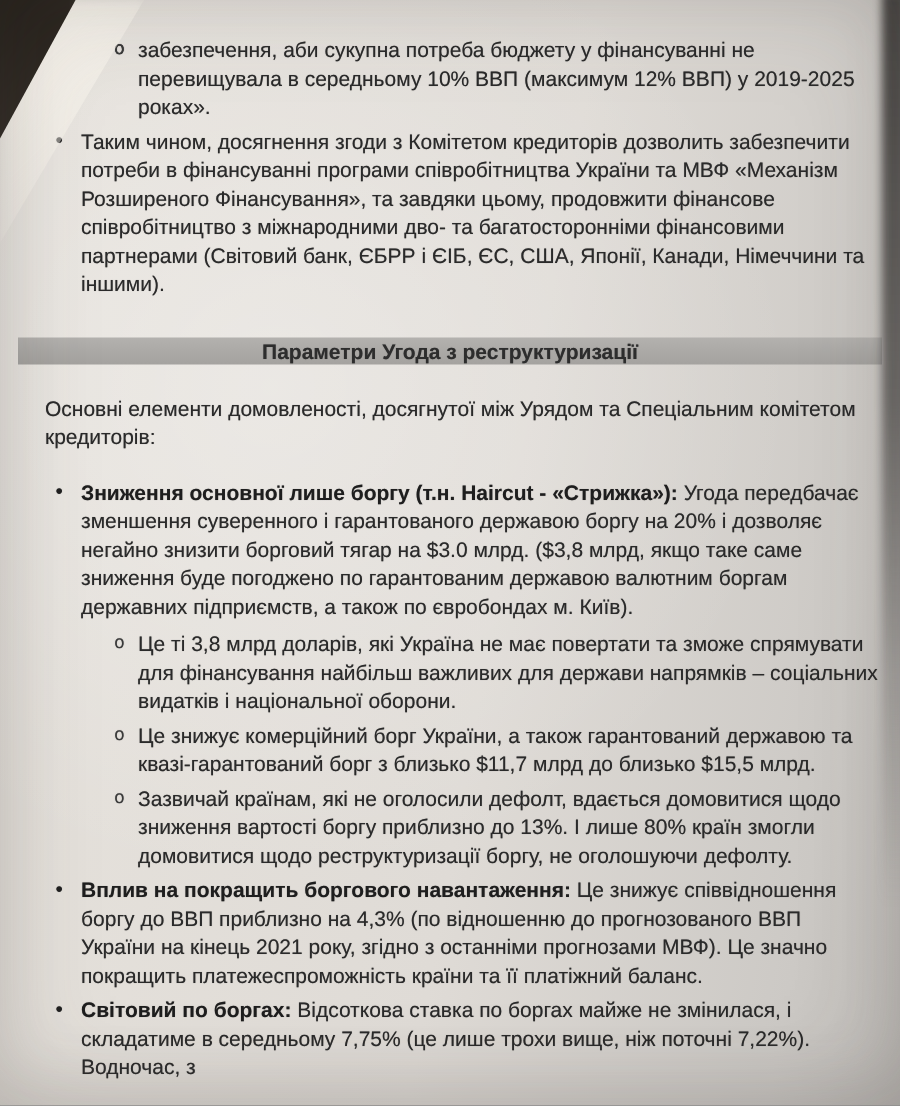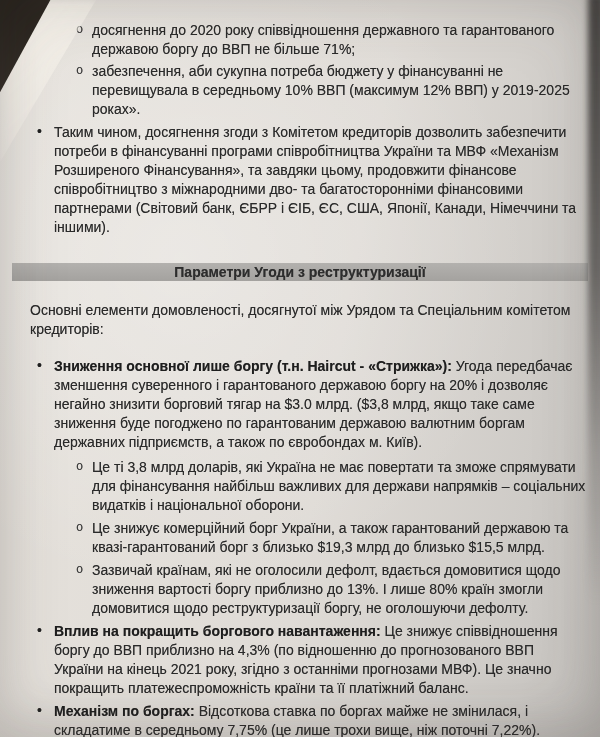--- a/index.html
+++ b/index.html
@@ -45,67 +45,66 @@
 </style>
 </head>
 <body>
 
 <div class="photo">
   <div class="content">
 
     <ul class="sub-list">
       <li class="sub-item">
         <span class="o-marker">o</span>
-        <span>досягнення до 2020 року співвідношення державного та гарантованого державою боргу до ВВП не більше 71%;</span>
       </li>
       <li class="sub-item">
         <span class="o-marker">o</span>
         <span>забезпечення, аби сукупна потреба бюджету у фінансуванні не перевищувала в середньому 10% ВВП (максимум 12% ВВП) у 2019-2025 роках».</span>
       </li>
     </ul>
 
     <ul class="summary">
       <li class="main-item">
         <span class="dot-marker">•</span>
         <span>Таким чином, досягнення згоди з Комітетом кредиторів дозволить забезпечити потреби в фінансуванні програми співробітництва України та МВФ «Механізм Розширеного Фінансування», та завдяки цьому, продовжити фінансове співробітництво з міжнародними дво- та багатосторонніми фінансовими партнерами (Світовий банк, ЄБРР і ЄІБ, ЄС, США, Японії, Канади, Німеччини та іншими).</span>
       </li>
     </ul>
 
     <div class="section-bar">
-      <span>Параметри Угоди з реструктуризації</span>
+      <span>Параметри Угода з реструктуризації</span>
     </div>
 
     <p class="lead">Основні елементи домовленості, досягнутої між Урядом та Спеціальним комітетом кредиторів:</p>
 
     <ul class="agreement">
       <li class="main-item">
         <span class="dot-marker">•</span>
         <span class="b">Зниження основної лише боргу (т.н. Haircut - «Стрижка»):</span><span> Угода передбачає зменшення суверенного і гарантованого державою боргу на  20% і дозволяє негайно знизити борговий тягар на $3.0 млрд. ($3,8 млрд, якщо таке саме зниження буде погоджено по гарантованим державою валютним боргам державних підприємств, а також по євробондах м. Київ).</span>
         <ul class="sub-list nested">
           <li class="sub-item">
             <span class="o-marker">o</span>
             <span>Це ті 3,8 млрд доларів, які Україна не має повертати та зможе спрямувати для фінансування найбільш важливих для держави напрямків – соціальних видатків і національної оборони.</span>
           </li>
           <li class="sub-item">
             <span class="o-marker">o</span>
-            <span>Це знижує комерційний борг України, а також гарантований державою та квазі-гарантований борг з близько $19,3 млрд до близько $15,5 млрд.</span>
+            <span>Це знижує комерційний борг України, а також гарантований державою та квазі-гарантований борг з близько $11,7 млрд до близько $15,5 млрд.</span>
           </li>
           <li class="sub-item">
             <span class="o-marker">o</span>
             <span>Зазвичай країнам, які не оголосили дефолт, вдається домовитися щодо зниження вартості боргу приблизно до 13%. І лише 80% країн змогли домовитися щодо реструктуризації боргу, не оголошуючи дефолту.</span>
           </li>
         </ul>
       </li>
       <li class="main-item">
         <span class="dot-marker">•</span>
         <span class="b">Вплив на покращить боргового навантаження:</span><span> Це знижує співвідношення боргу до ВВП приблизно на 4,3% (по відношенню до прогнозованого ВВП України на кінець 2021 року, згідно з останніми прогнозами МВФ). Це значно покращить платежеспроможність країни та її платіжний баланс.</span>
       </li>
       <li class="main-item">
         <span class="dot-marker">•</span>
-        <span class="b">Механізм по боргах:</span><span> Відсоткова ставка по боргах майже не змінилася, і складатиме в середньому 7,75% (це лише трохи вище, ніж поточні 7,22%).  Водночас, з</span>
+        <span class="b">Світовий по боргах:</span><span> Відсоткова ставка по боргах майже не змінилася, і складатиме в середньому 7,75% (це лише трохи вище, ніж поточні 7,22%).  Водночас, з</span>
       </li>
     </ul>
   </div>
 
   <div class="corner-light"></div>
   <div class="corner-dark"></div>
   <div class="edge-right"></div>
   <div class="vignette"></div>
 </div>
 

